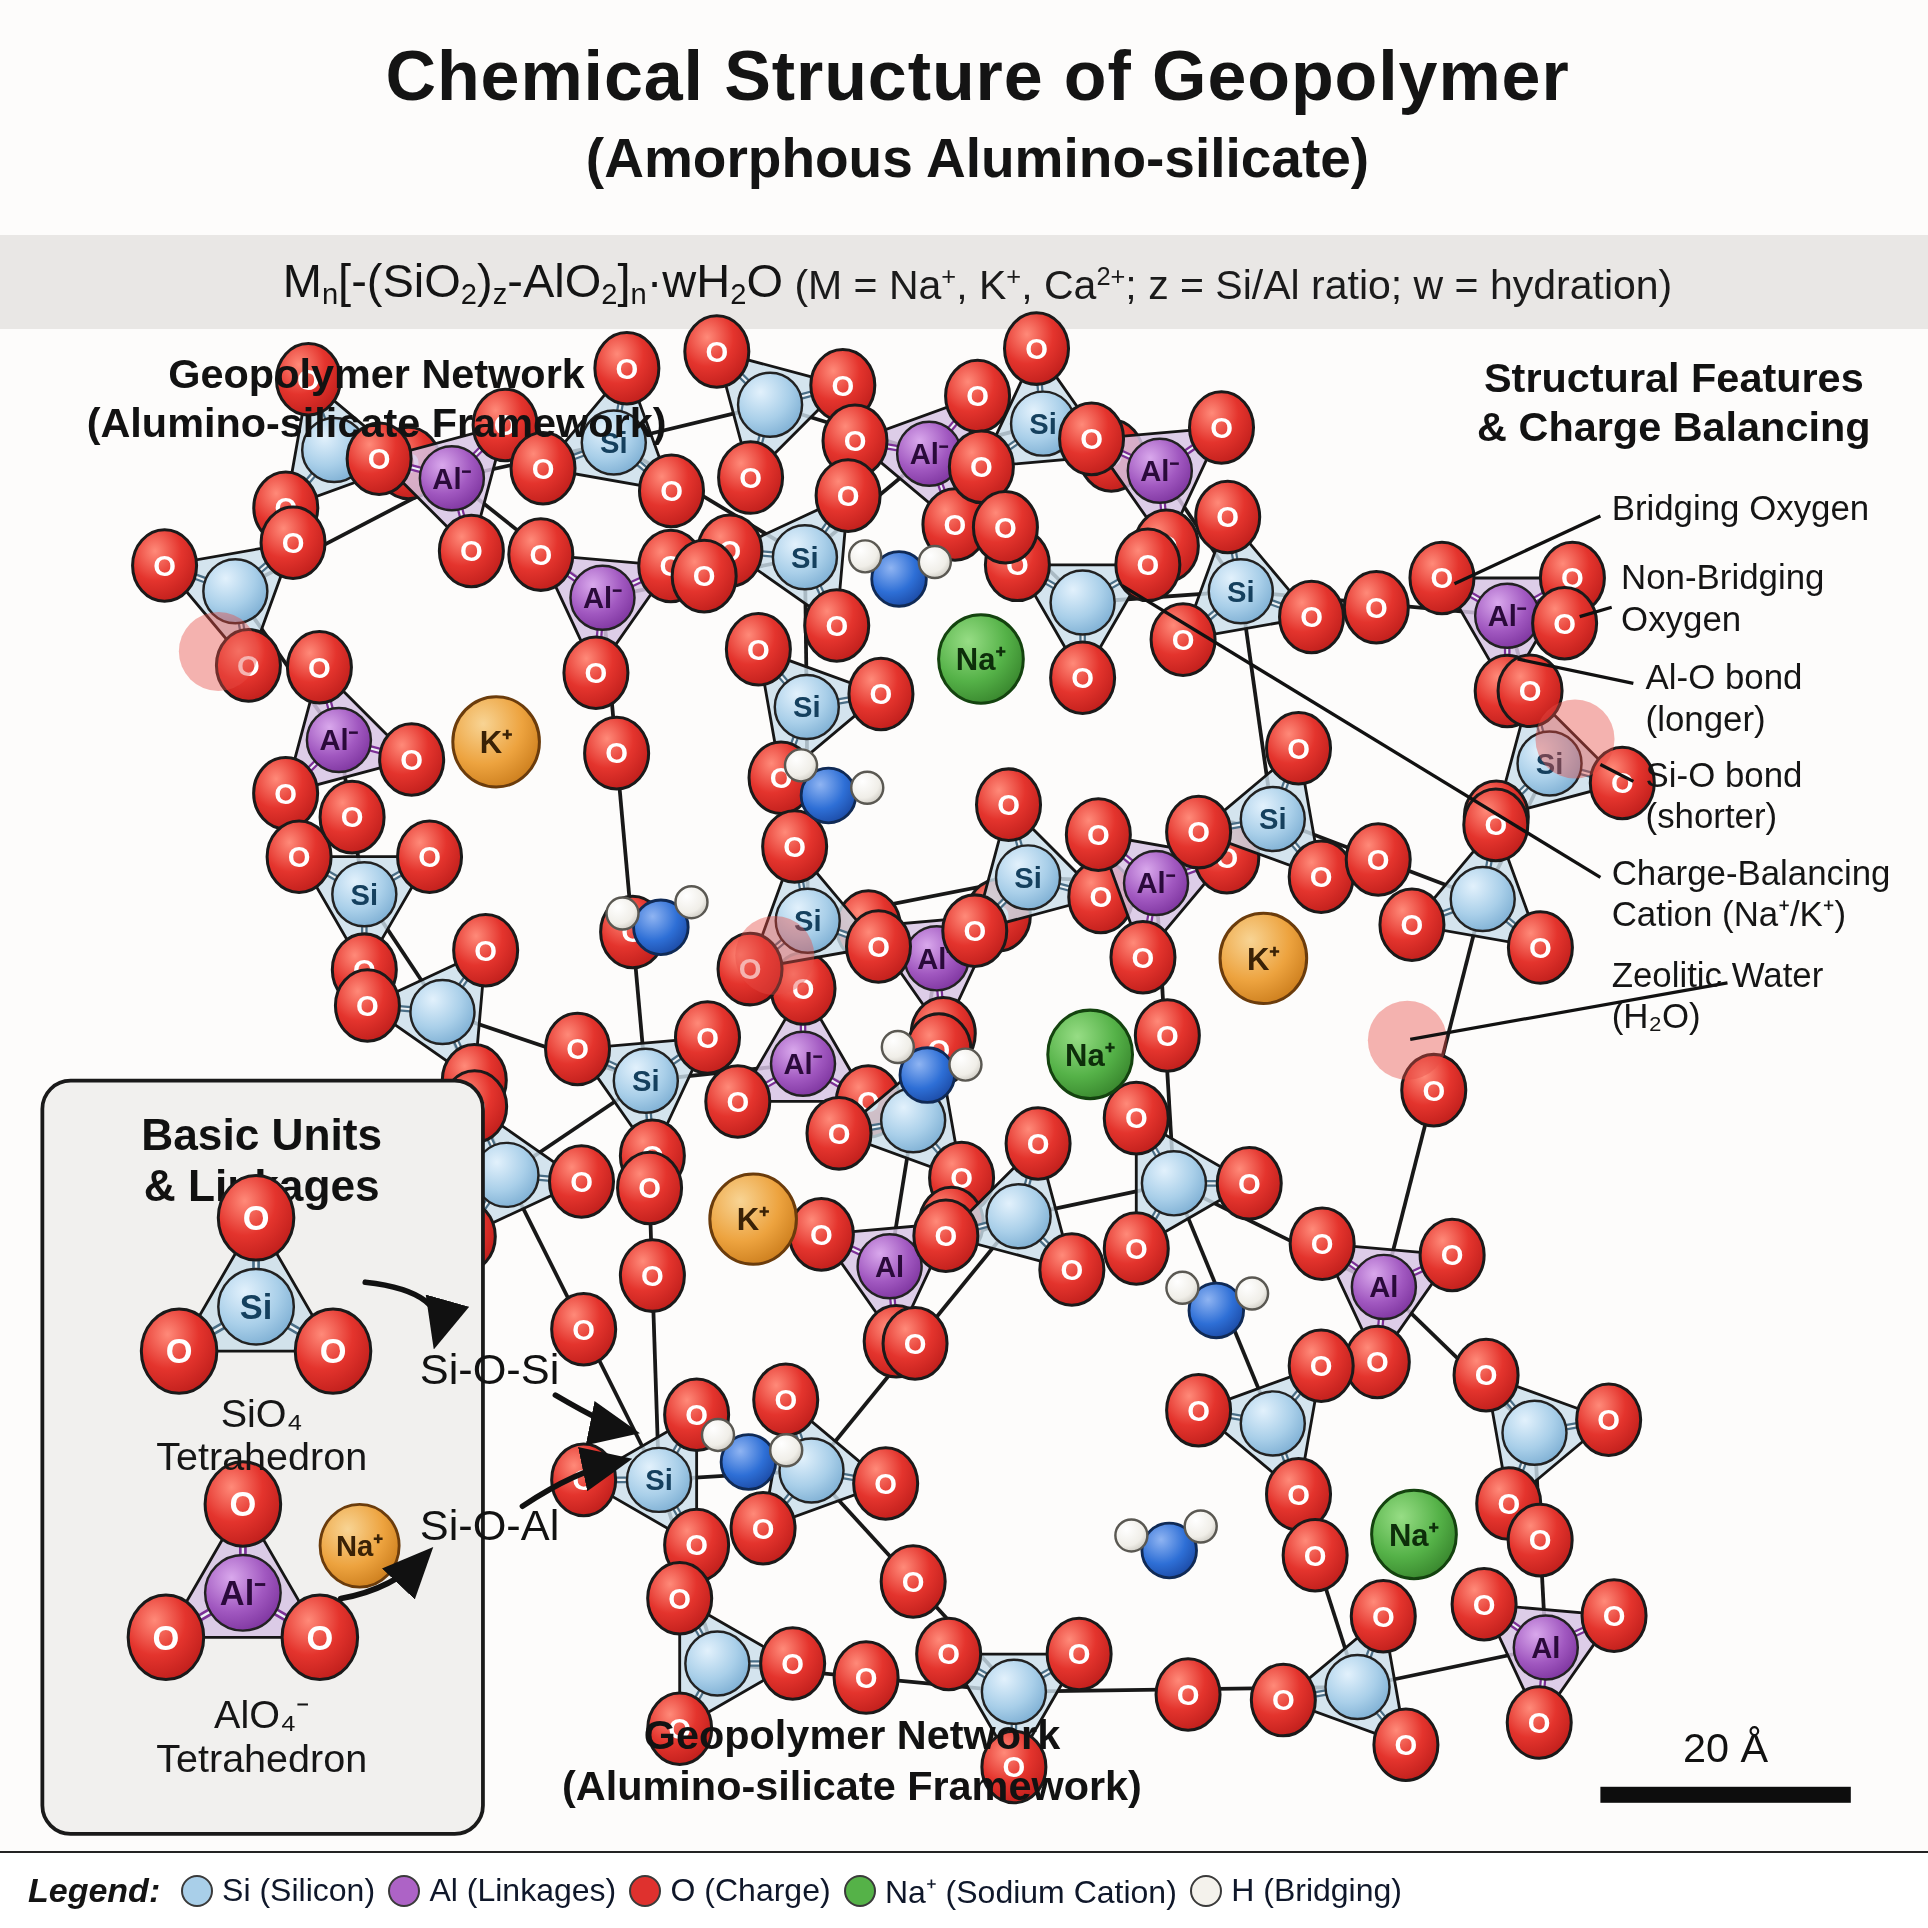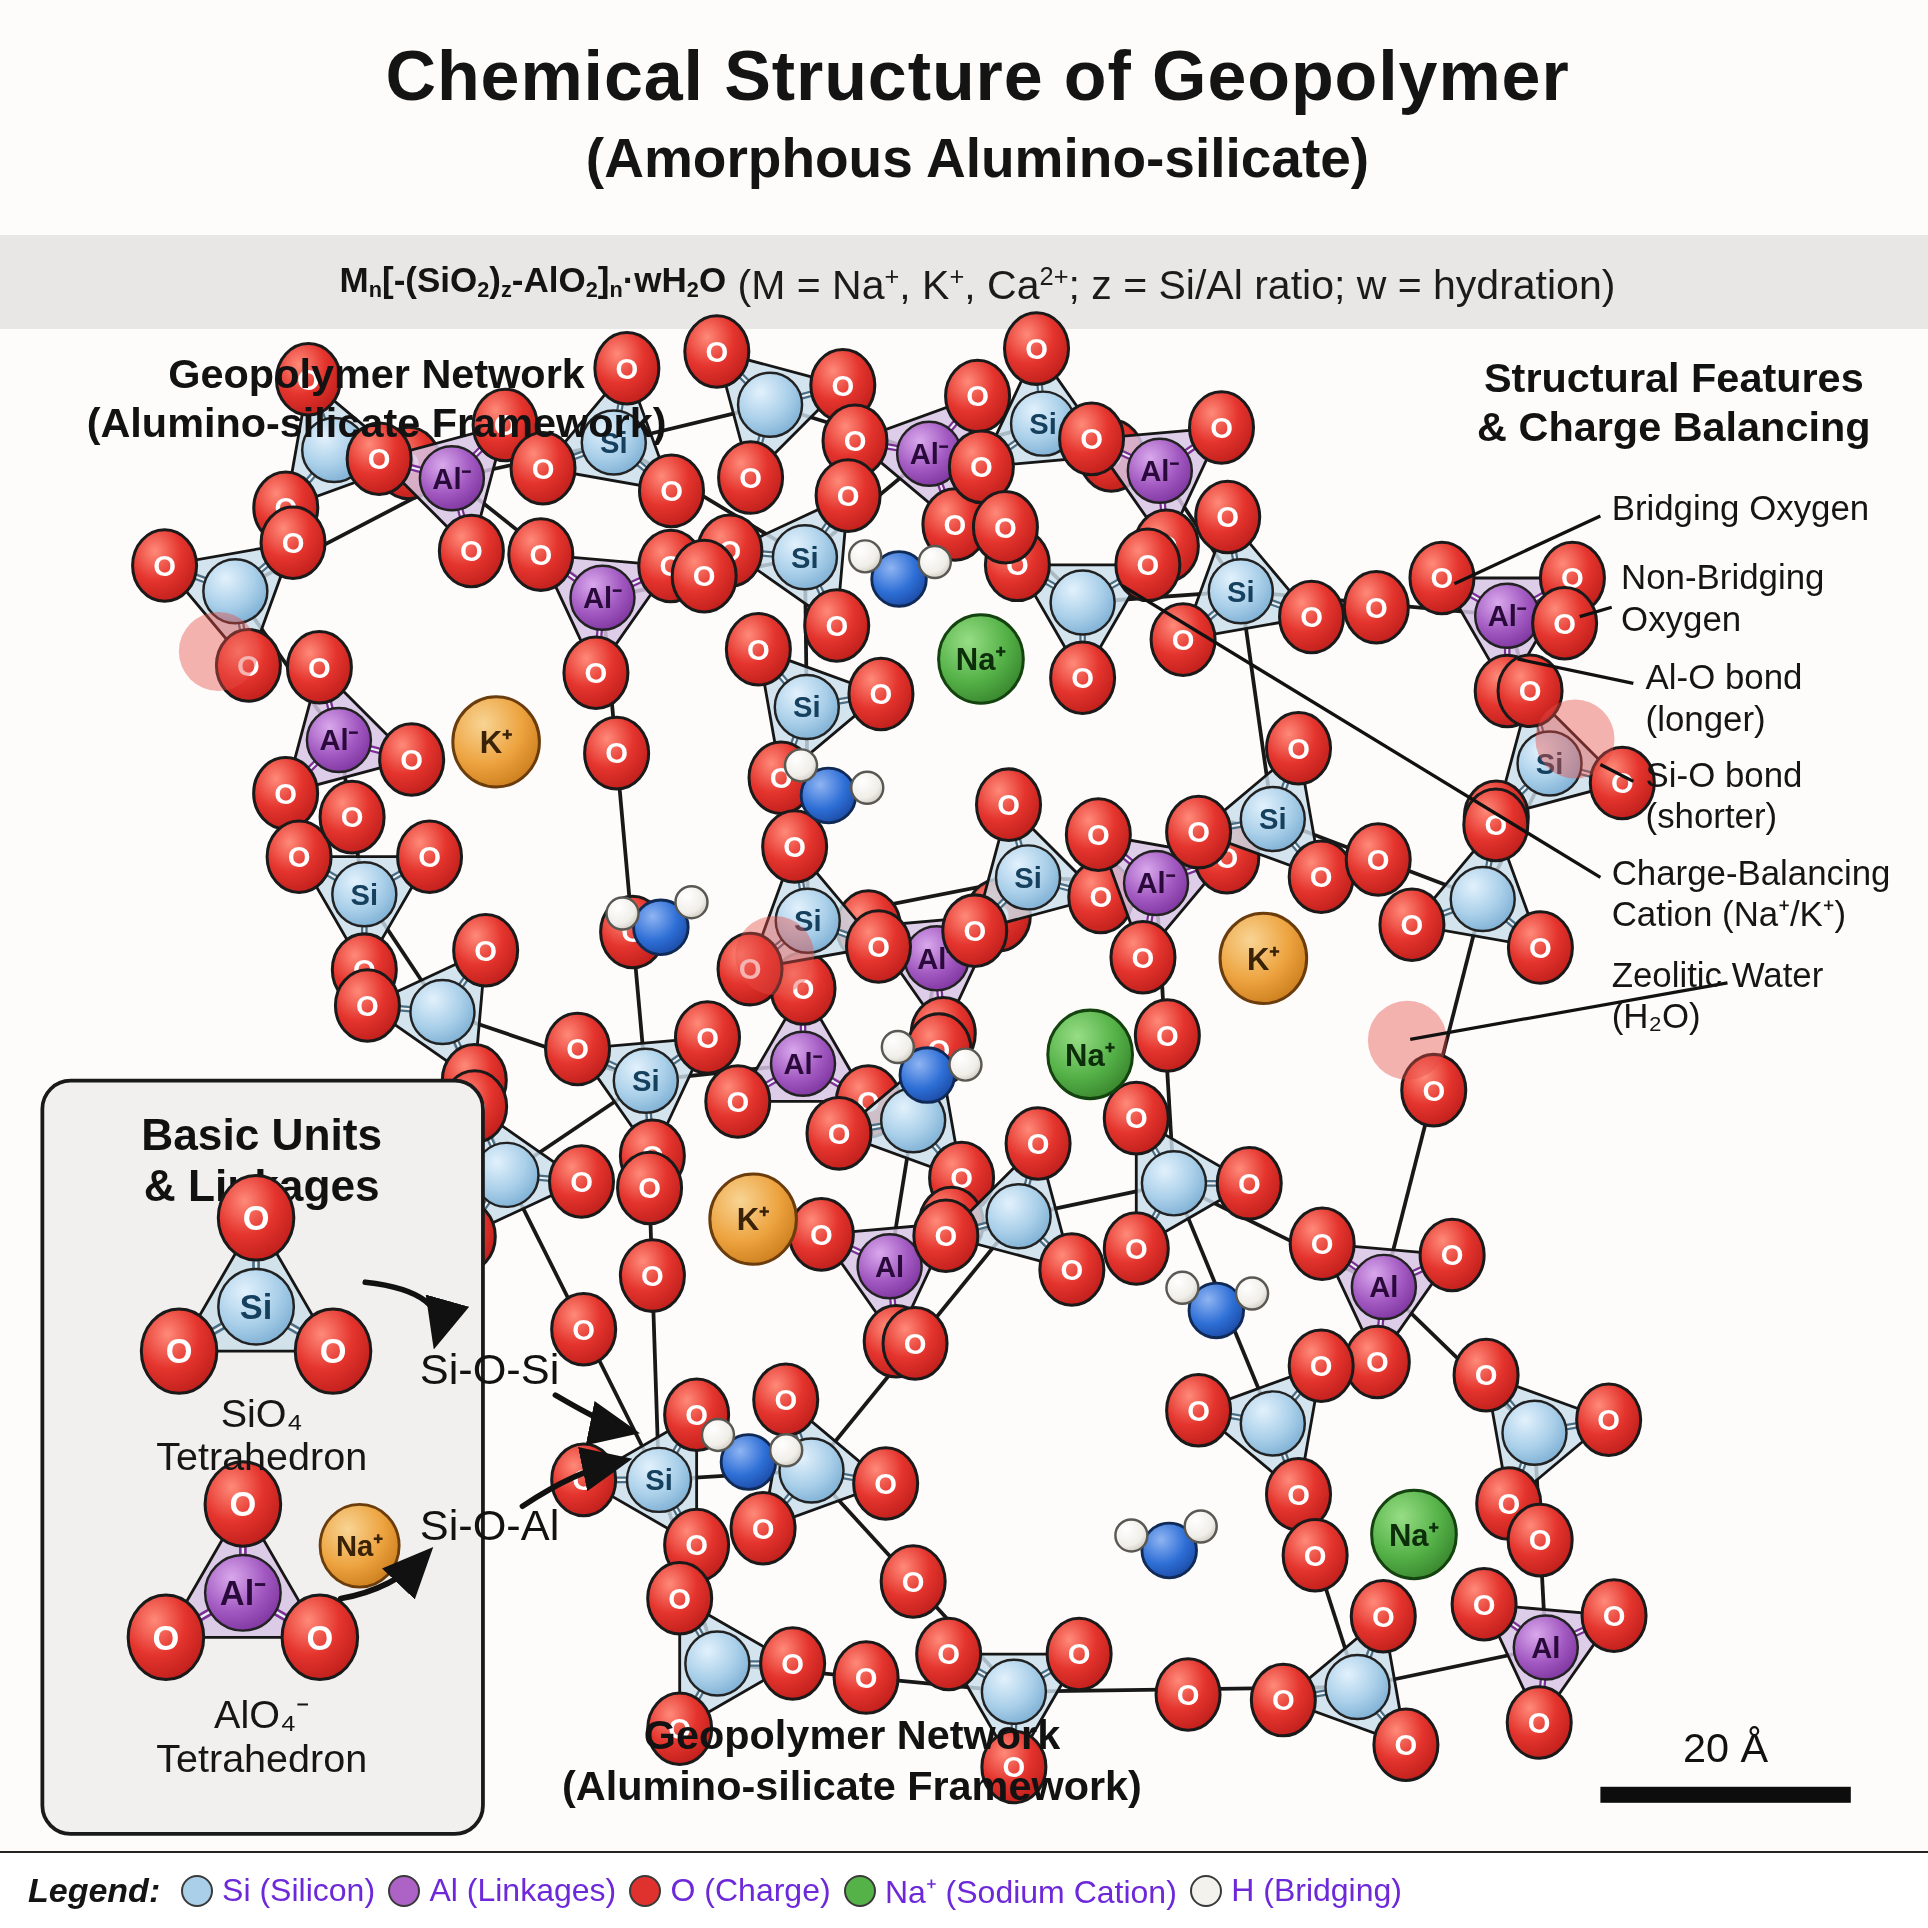--- a/index.html
+++ b/index.html
@@ -3,39 +3,39 @@
 <meta charset="utf-8">
 <style>
   html,body{margin:0;padding:0;background:#ffffff;}
   #page{position:relative;width:1928px;height:1928px;background:#fdfcfb;overflow:hidden;
         font-family:"Liberation Sans",sans-serif;color:#141414;padding-left:27px;}
   .abs{position:absolute;}
   #title1{top:36px;left:0;width:100%;text-align:center;font-size:70px;font-weight:bold;letter-spacing:0.9px;}
   #title2{top:126px;left:0;width:100%;text-align:center;font-size:55px;font-weight:bold;}
   #formula-bar{top:235px;left:0;width:100%;height:94px;background:#e9e7e5;
                display:flex;align-items:center;justify-content:center;}
-  #formula-main{font-size:35px;font-weight:bold;white-space:pre;text-align:right;}
+  #formula-main{font-size:47px;font-weight:normal;white-space:pre;text-align:right;}
   #formula-note{font-size:41px;font-weight:normal;white-space:pre;color:#1b1b1b;margin-top:7px;}
   .fsub{font-size:0.62em;vertical-align:-0.25em;}
   .fsup{font-size:0.62em;vertical-align:0.55em;}
   #net-svg{top:0;left:0;}
   svg text{font-family:"Liberation Sans",sans-serif;}
   .hd{font-size:44px;font-weight:bold;fill:#121212;}
   .callout{font-size:37px;fill:#151515;}
   .linkage{font-size:46px;fill:#121212;}
   .panel-title{font-size:47px;font-weight:bold;fill:#111;}
   .panel-cap{font-size:42px;fill:#161616;}
   .scale-label{font-size:44px;fill:#111;}
   #legend-bar{top:1851px;left:0;width:1928px;height:77px;background:#ffffff;
               border-top:2.8px solid #232323;display:flex;align-items:center;
               padding-left:28px;box-sizing:border-box;gap:13px;}
   .leg-item{display:flex;align-items:center;gap:9.4px;white-space:nowrap;}
   .leg-swatch{width:32px;height:32px;border-radius:50%;border:2.8px solid #3a3a3a;
               box-sizing:border-box;flex:0 0 auto;}
-  .leg-label{font-size:32px;color:#6d28d9;}
+  .leg-label{font-size:32px;color:#0f172a;}
   #legend-title{font-size:34px;font-weight:bold;margin-right:7.5px;font-style:italic;}
 </style>
 </head>
 <body>
 
 <div id="page">
 
   <div id="title1" class="abs">Chemical Structure of Geopolymer</div>
   <div id="title2" class="abs">(Amorphous Alumino-silicate)</div>
 

